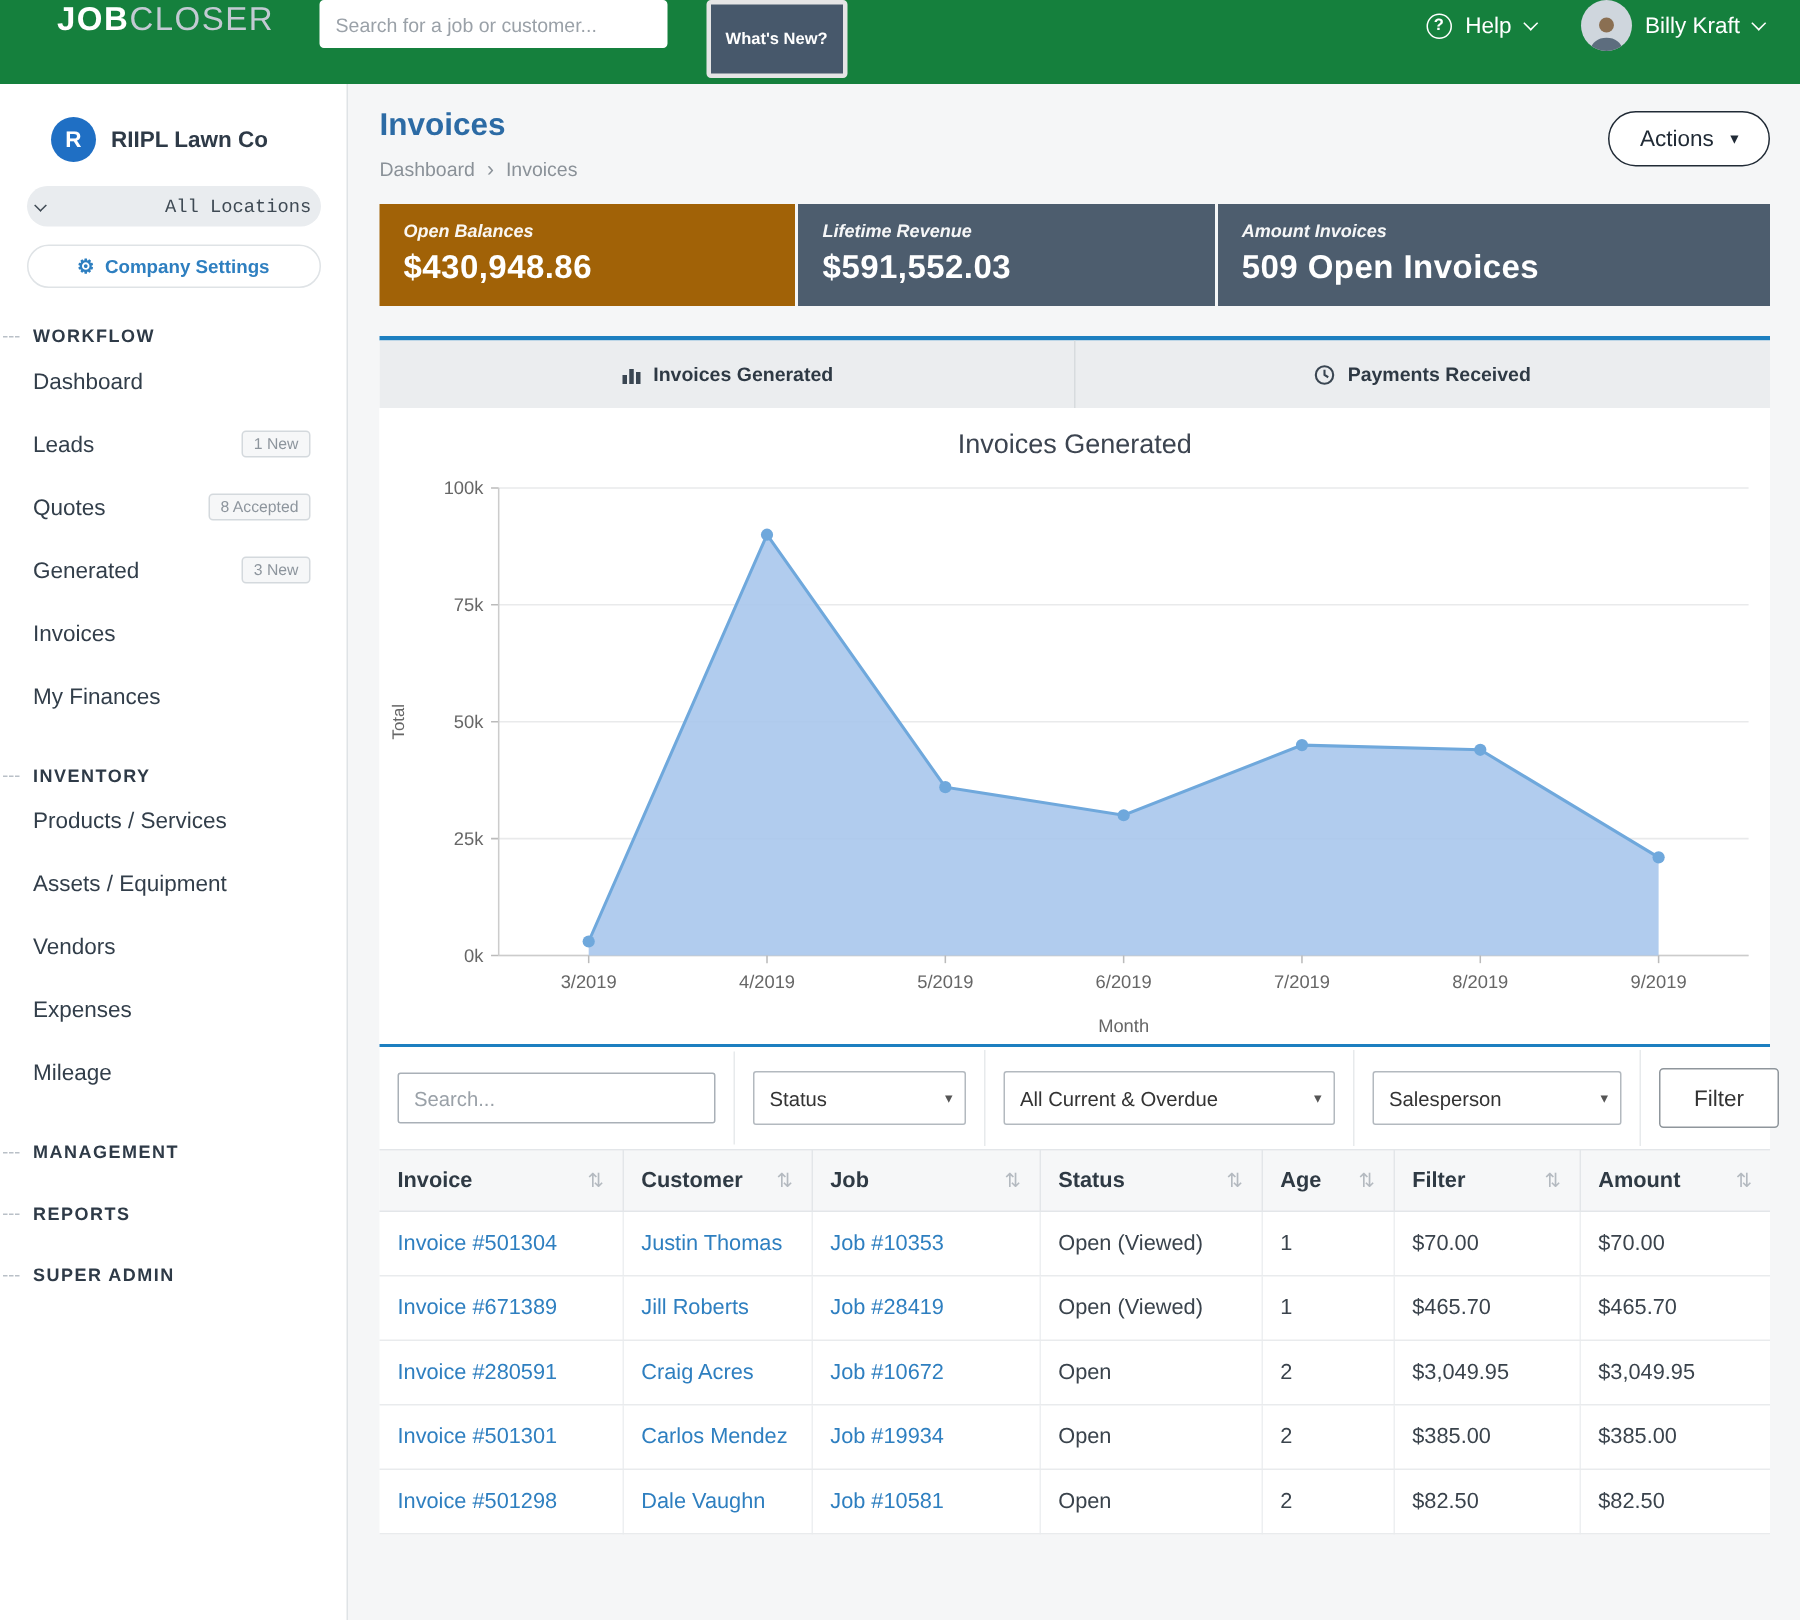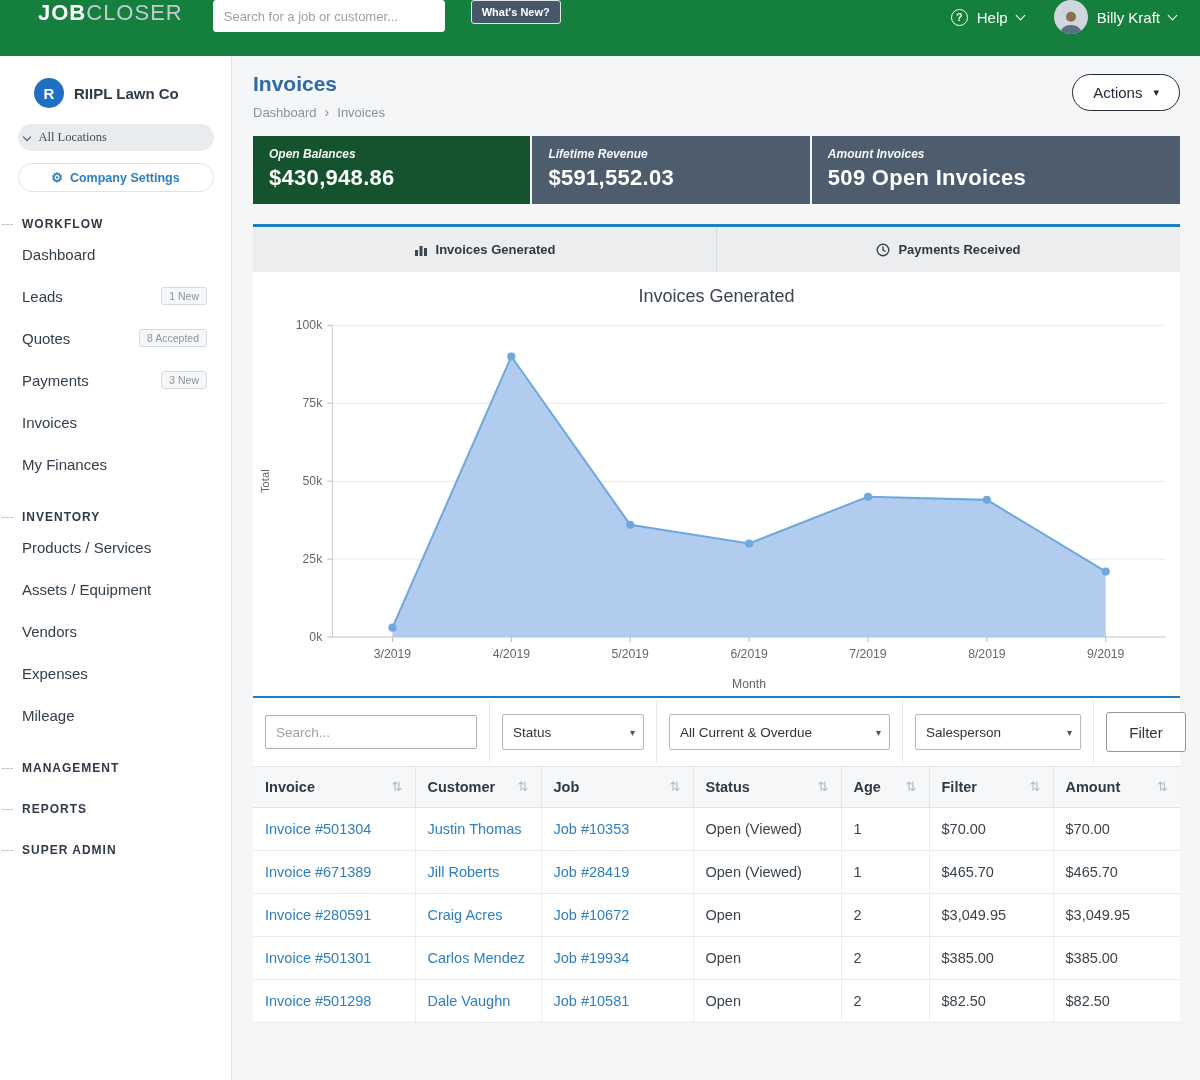--- a/index.html
+++ b/index.html
@@ -20,22 +20,22 @@
   .logo b { color:#ffffff; font-weight:800; letter-spacing:1px; }
   .logo span { color:#c3cad3; font-weight:300; letter-spacing:1px; }
   .nav-search {
     margin-left:30px; width:232px; height:32px;
     border:1px solid #ffffff; border-radius:3px; padding:0 10px;
     font-size:13px; color:#333; font-family:inherit; outline:none;
   }
   .nav-search::placeholder { color:#9aa1a8; }
   .whats-new {
     margin-left:26px; background:#47586b; color:#fff;
-    border:1px solid #e5e5e5; border-radius:3px;
-    font-size:11px; font-weight:700; padding:5px 10px;
+    border:3px solid #e5e5e5; border-radius:3px;
+    font-size:11px; font-weight:700; padding:17px 10px;
     cursor:pointer; font-family:inherit; white-space:nowrap;
   }
   .nav-right { margin-left:auto; display:flex; align-items:center; gap:30px; color:#fff; }
   .help, .user { display:flex; align-items:center; gap:9px; font-size:15px; cursor:pointer; }
   .qcircle {
     width:17px; height:17px; border:1.5px solid #fff; border-radius:50%;
     display:inline-flex; align-items:center; justify-content:center;
     font-size:11px; font-weight:700;
   }
   .avatar {
@@ -54,24 +54,24 @@
     position:absolute; top:56px; left:0; width:232px; bottom:0;
     background:#ffffff; border-right:1px solid #dfe3e6; overflow:hidden;
   }
   .company { display:flex; align-items:center; gap:10px; margin:22px 0 0 34px; }
   .cavatar {
     width:30px; height:30px; border-radius:50%; background:#1f6fc4; color:#fff;
     font-weight:700; font-size:15px; display:inline-flex; align-items:center; justify-content:center;
   }
   .cname { font-size:15px; font-weight:700; color:#2e3a47; }
   .loc-pill {
-    display:flex; align-items:center; justify-content:flex-start; gap:9px;
+    display:flex; align-items:center; justify-content:space-between; gap:9px;
     margin:16px auto 2px; width:196px; height:27px;
     background:#e9ecef; border:none; border-radius:15px;
-    font-size:12.5px; color:#3f4a54; cursor:pointer; font-family:Liberation Serif, serif;
+    font-size:12.5px; color:#3f4a54; cursor:pointer; font-family:Liberation Mono, monospace;
   }
   .settings-pill {
     display:flex; align-items:center; justify-content:center; gap:7px;
     margin:12px auto 0; width:196px; height:29px;
     background:#fff; border:1px solid #dfe3e6; border-radius:15px;
     font-size:12.5px; font-weight:600; color:#2e7fc0; cursor:pointer; font-family:inherit;
   }
   .gear { font-size:13px; line-height:1; }
   .sidebar nav { margin-top:16px; }
   .nav-header {
@@ -105,21 +105,21 @@
   .bsep { font-size:14px; }
   .actions-btn {
     position:absolute; right:0; top:18px; display:flex; align-items:center; gap:11px;
     background:#fff; border:1.5px solid #212b36; border-radius:20px;
     padding:9px 20px; font-size:15px; color:#212b36; cursor:pointer; font-family:inherit;
   }
   .caret { font-size:11px; }
 
   .stats { display:flex; gap:2px; margin-top:16px; }
   .stat { color:#fff; padding:11px 16px 13px; }
-  .stat:nth-child(1) { background:#14532d; flex:1; }
+  .stat:nth-child(1) { background:#a16207; flex:1; }
   .stat:nth-child(2) { background:#4d5d6e; flex:1; }
   .stat:nth-child(3) { background:#4d5d6e; flex:1.37; }
   .stat-label { font-size:12px; font-style:italic; font-weight:600; opacity:.95; }
   .stat-value { margin-top:4px; font-size:22px; font-weight:700; letter-spacing:.3px; }
 
   .panel { margin-top:20px; background:#fff; border-top:3px solid #1d7fc0; }
   .tabs { display:flex; background:#ebedef; height:45px; }
   .tab {
     flex:1; display:flex; align-items:center; justify-content:center; gap:8px;
     font-size:13px; font-weight:700; color:#2e3944; cursor:pointer;
@@ -221,21 +221,21 @@
       </a>
     <a class="nav-item">
         <span>Leads</span>
         <span class="badge">1 New</span>
       </a>
     <a class="nav-item">
         <span>Quotes</span>
         <span class="badge">8 Accepted</span>
       </a>
     <a class="nav-item">
-        <span>Payments</span>
+        <span>Generated</span>
         <span class="badge">3 New</span>
       </a>
     <a class="nav-item">
         <span>Invoices</span>
       </a>
     <a class="nav-item">
         <span>My Finances</span>
       </a>
 
     <div class="nav-header">INVENTORY</div>

